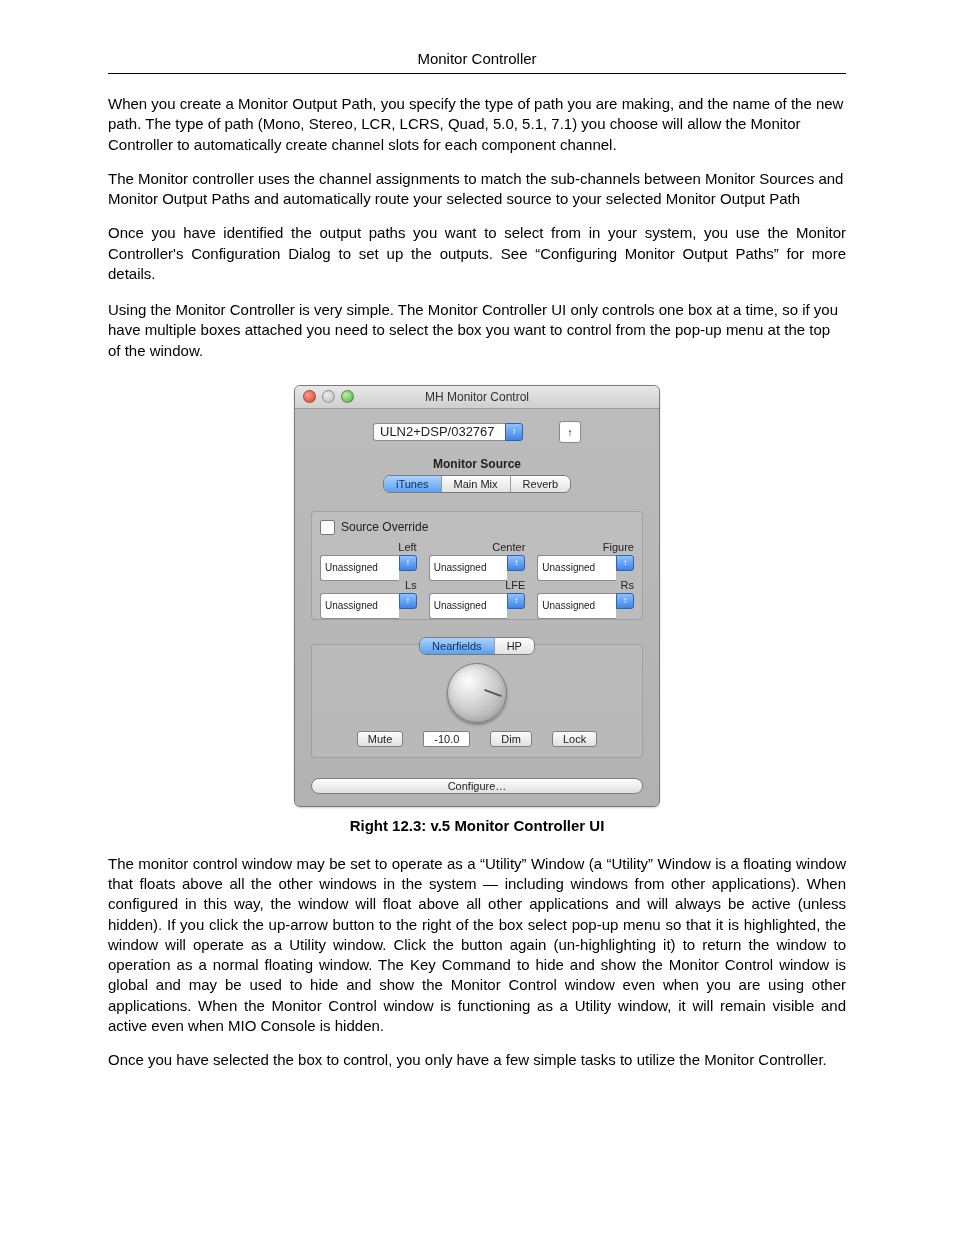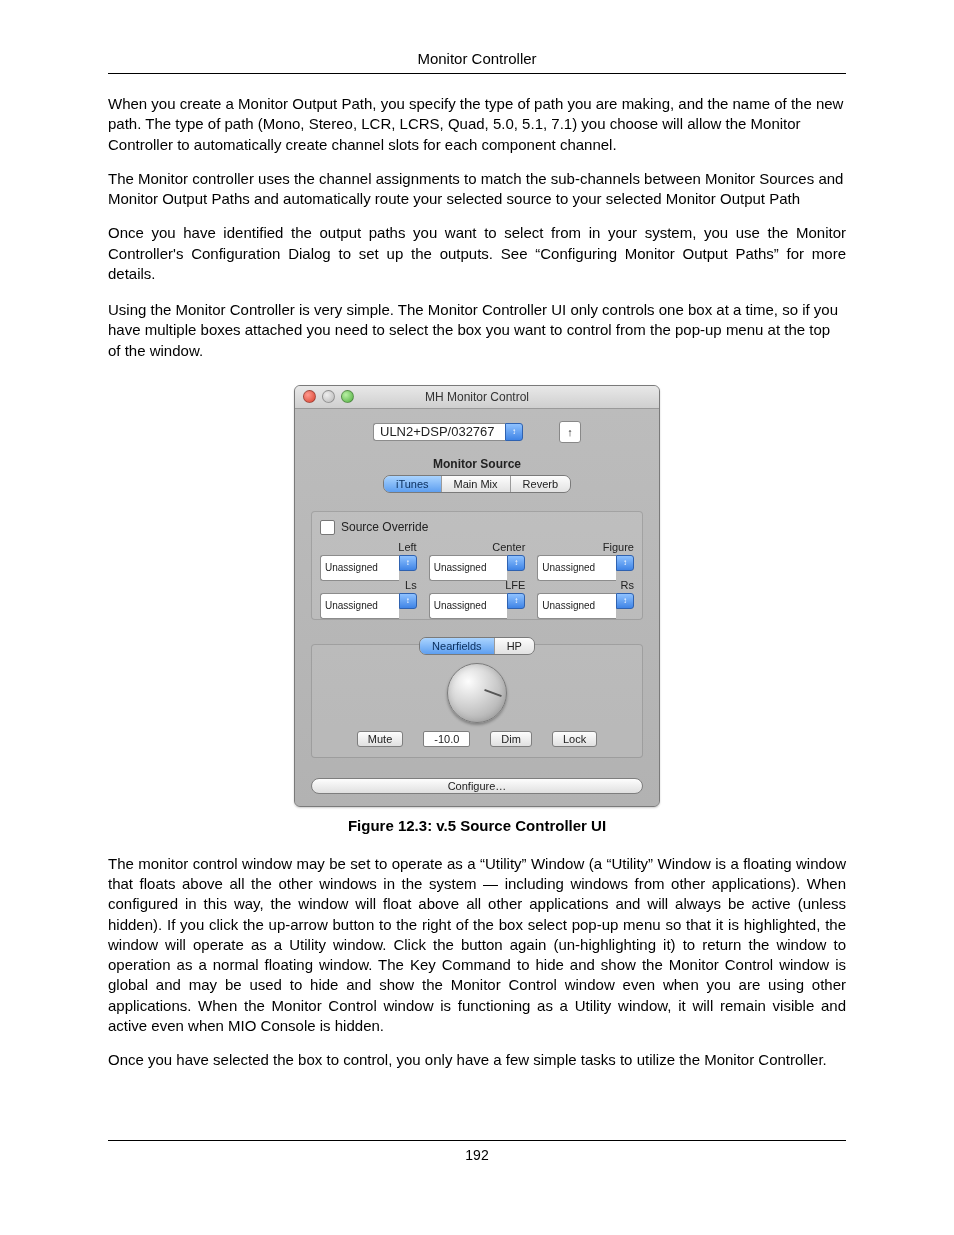--- a/index.html
+++ b/index.html
@@ -295,20 +295,19 @@
             <div class="pill-btn">Lock</div>
           </div>
         </div>
 
         <div class="configure-row">
           <div class="pill-btn">Configure…</div>
         </div>
       </div>
     </div>
 
-    <div class="caption">Figure 12.3: v.5 Source Controller UI</div>
+    <div class="caption">Right 12.3: v.5 Monitor Controller UI</div>
   </div>
 
   <p class="para justify">The monitor control window may be set to operate as a “Utility” Window (a “Utility” Window is a floating window that floats above all the other windows in the system — including windows from other applications). When configured in this way, the window will float above all other applications and will always be active (unless hidden). If you click the up-arrow button to the right of the box select pop-up menu so that it is highlighted, the window will operate as a Utility window. Click the button again (un-highlighting it) to return the window to operation as a normal floating window. The Key Command to hide and show the Monitor Control window is global and may be used to hide and show the Monitor Control window even when you are using other applications. When the Monitor Control window is functioning as a Utility window, it will remain visible and active even when MIO Console is hidden.</p>
   <p class="para">Once you have selected the box to control, you only have a few simple tasks to utilize the Monitor Controller.</p>
 
-  <div class="page-footer">192</div>
 </div>
 
 </body></html>

